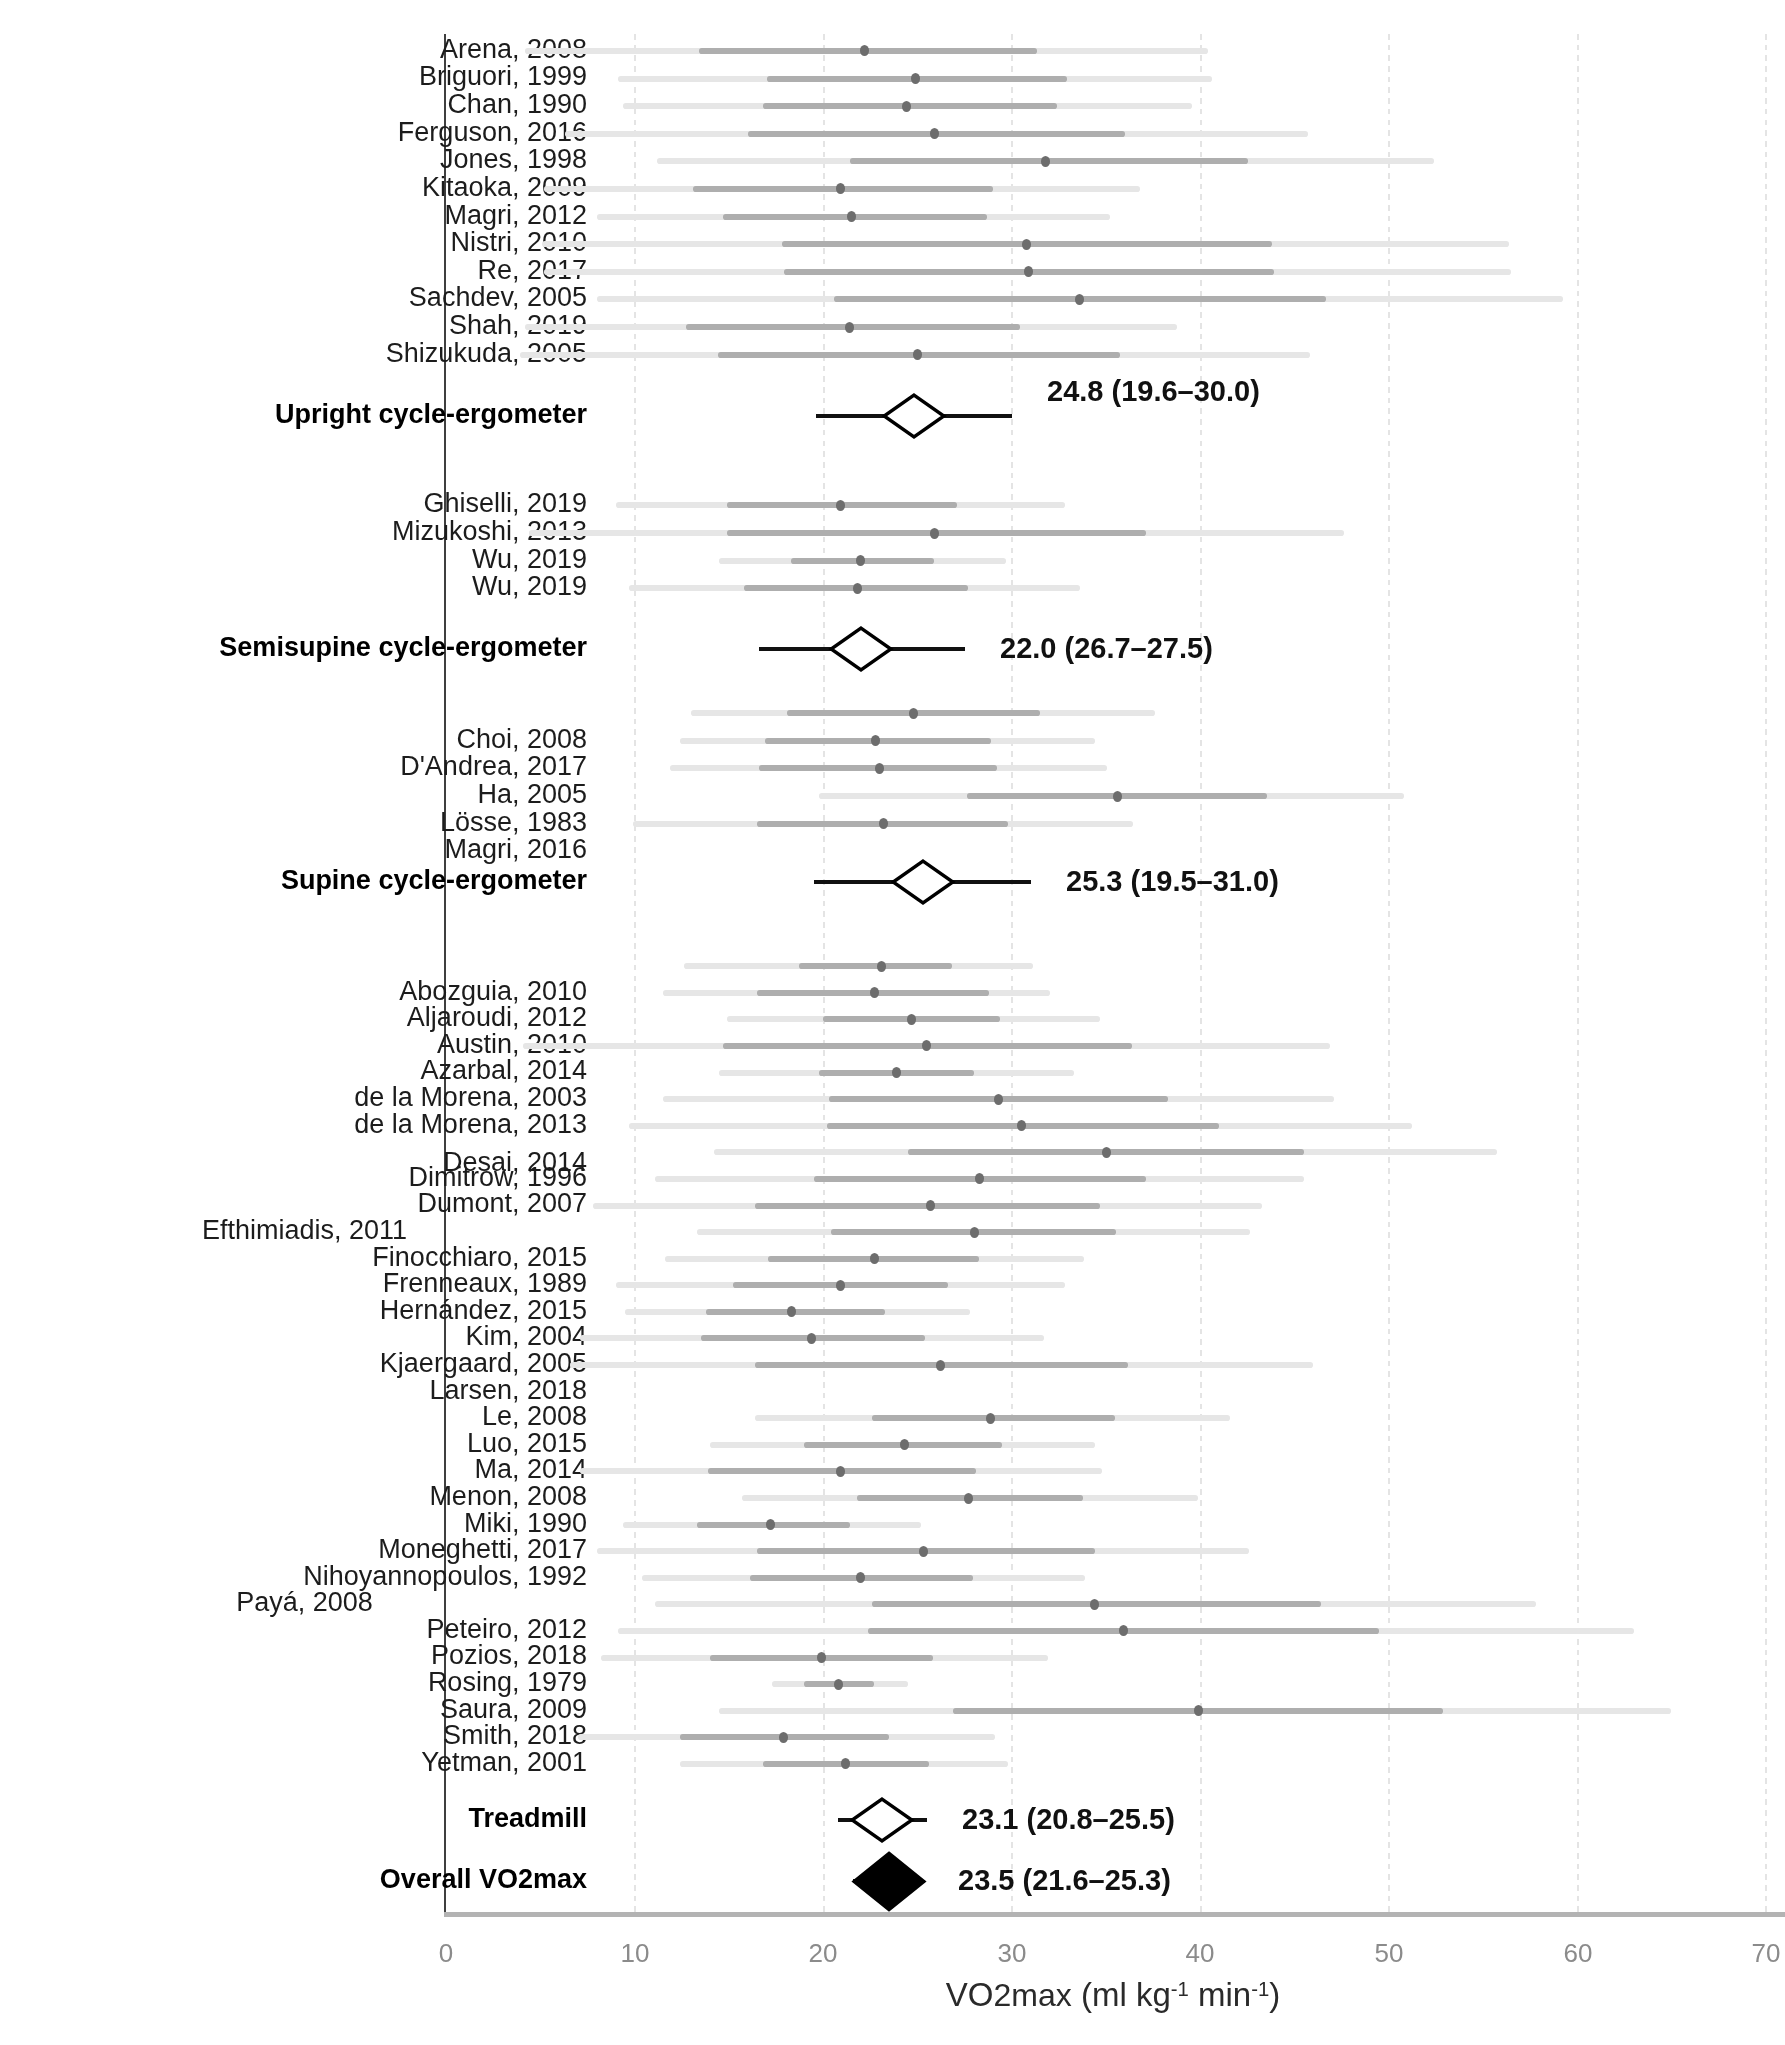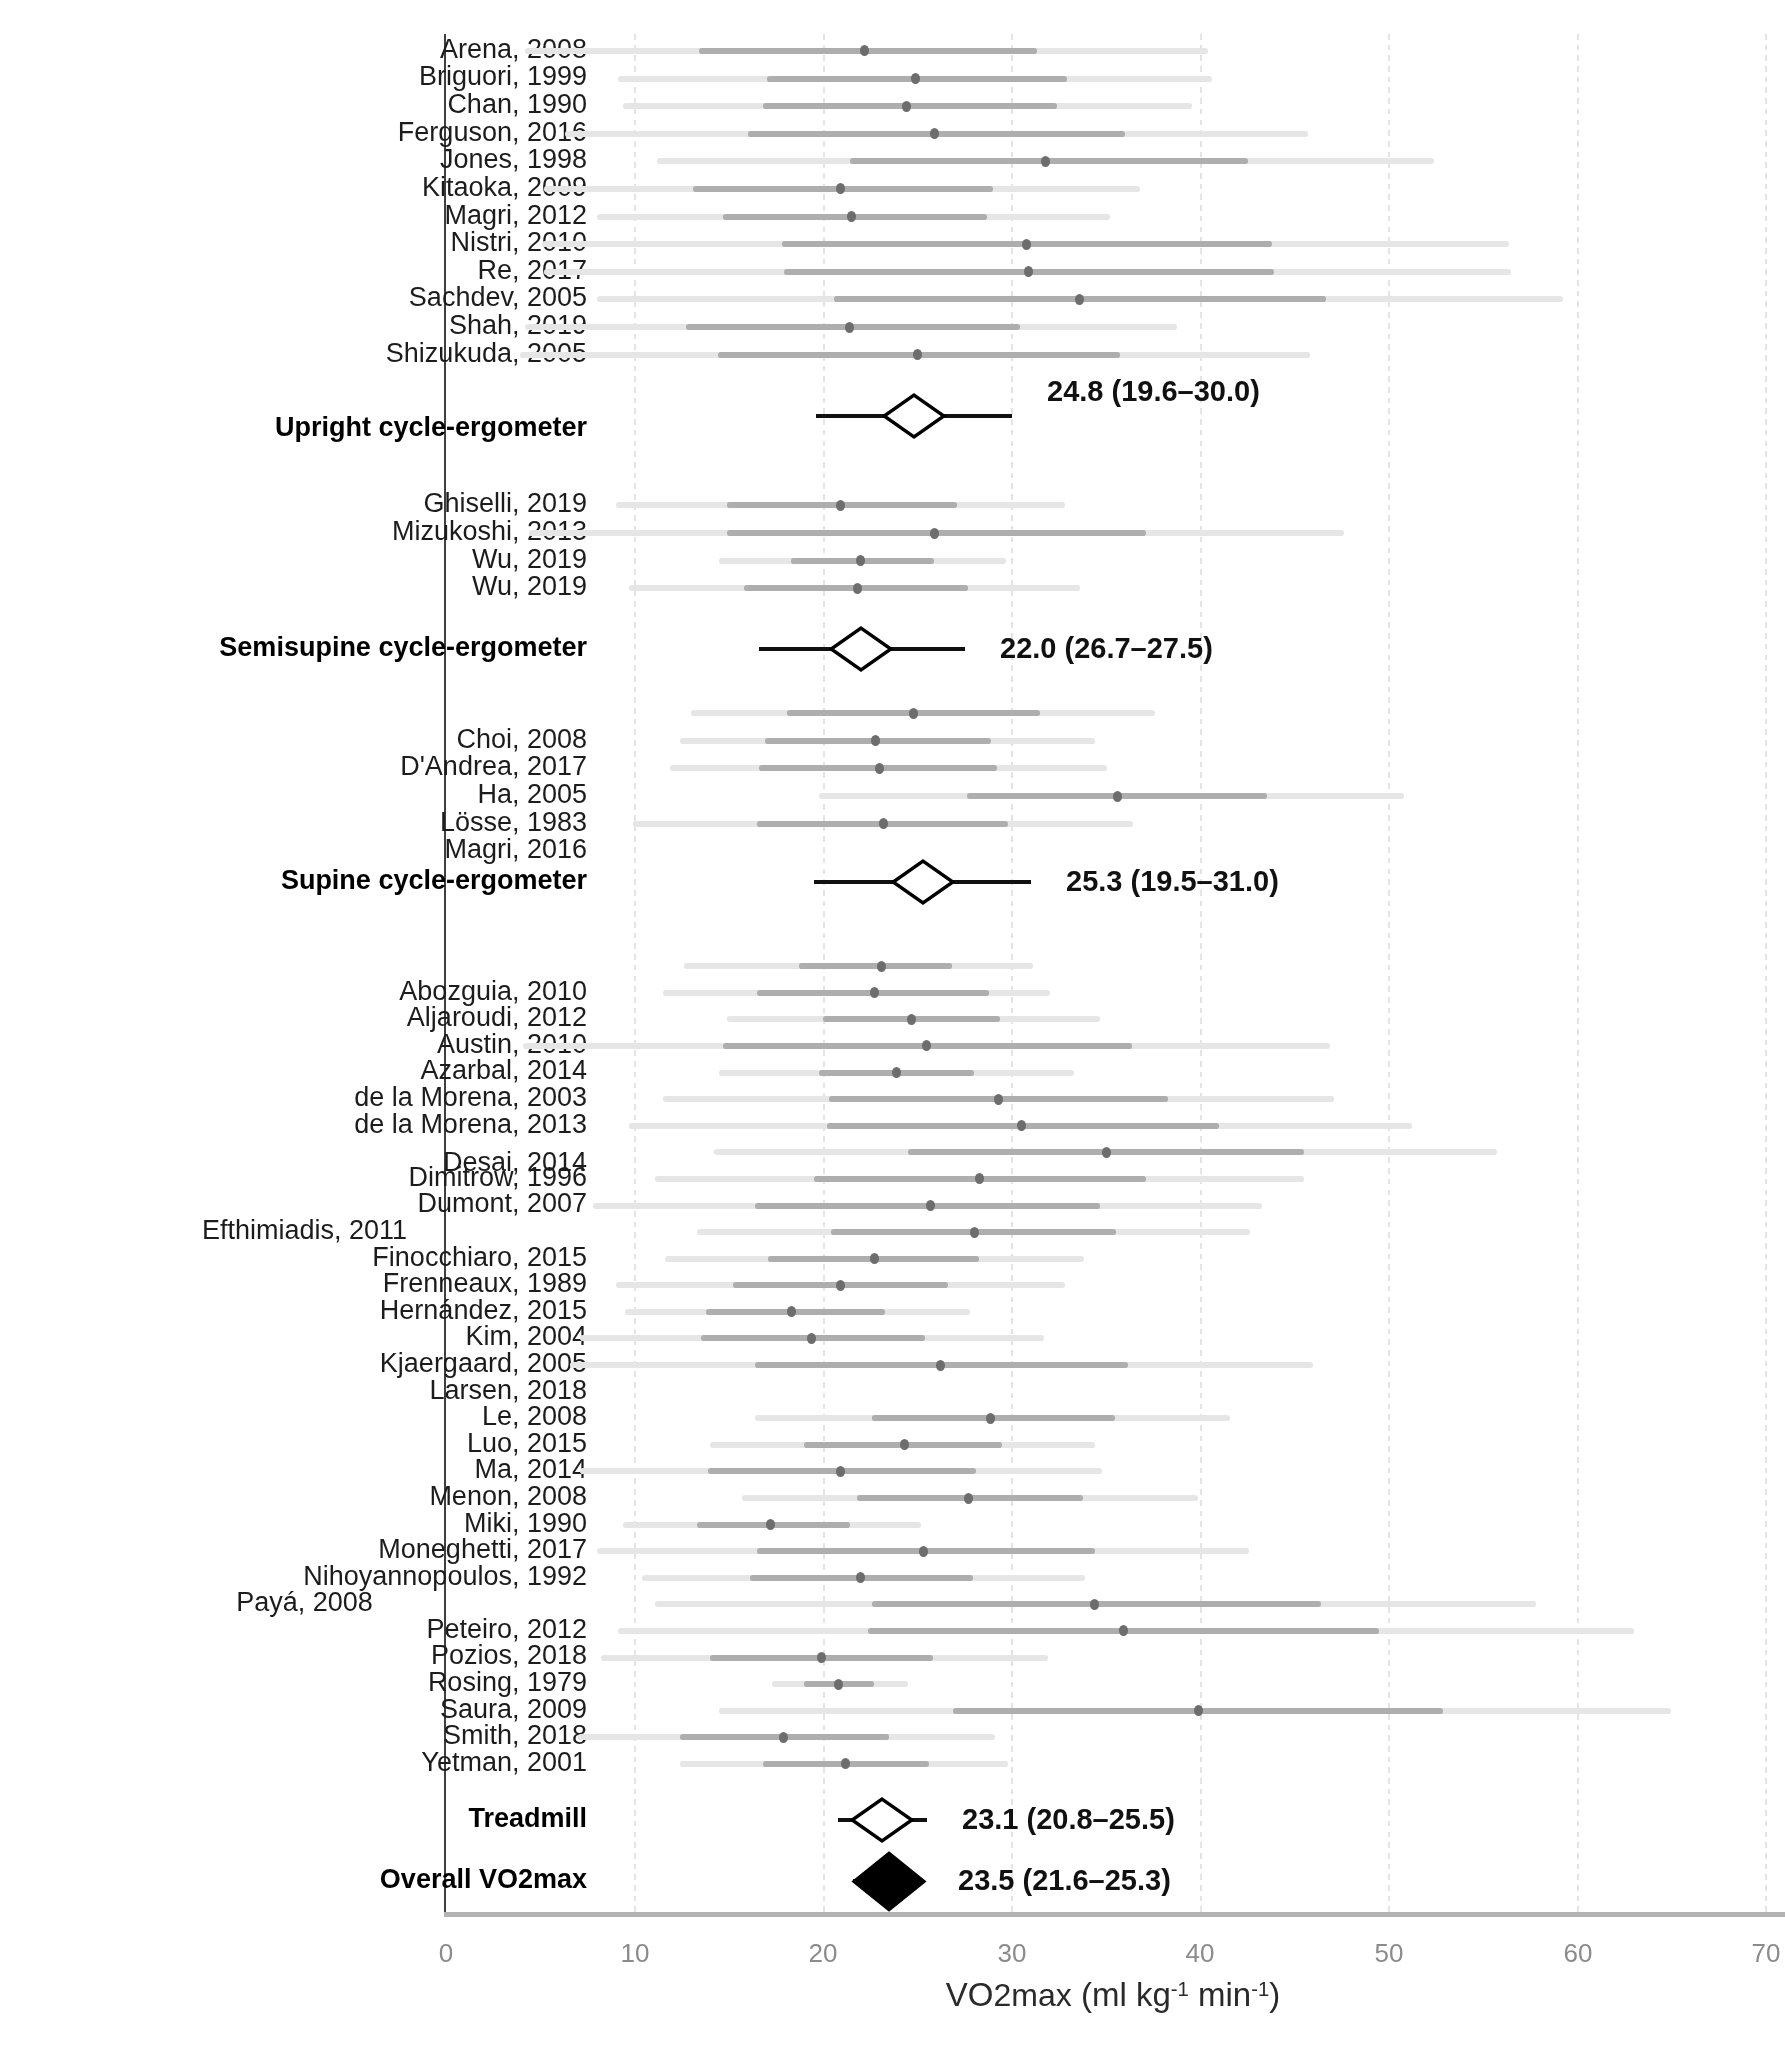--- a/index.html
+++ b/index.html
@@ -89,21 +89,21 @@
       <div class="row-label" style="top: 310px;">Shah, 2019</div>
       <div class="outer-line" style="left: 525px; width: 652px; top: 324px;"></div>
       <div class="inner-line" style="left: 686px; width: 334px; top: 324px;"></div>
       <div class="dot" style="left: 845px; top: 322px;"></div>
       <div></div>
       <div class="row-label" style="top: 338px;">Shizukuda, 2005</div>
       <div class="outer-line" style="left: 520px; width: 790px; top: 352px;"></div>
       <div class="inner-line" style="left: 718px; width: 402px; top: 352px;"></div>
       <div class="dot" style="left: 913px; top: 349px;"></div>
       <div></div>
-      <div class="row-label bold" style="top: 412px;">Upright cycle-ergometer</div>
+      <div class="row-label bold" style="top: 399px;">Upright cycle-ergometer</div>
       <div class="sum-line" style="left: 816px; width: 196px; top: 414px;"></div>
       <svg class="diamond" width="62" height="44" style="left: 883px; top: 394px;" viewBox="0 0 110 78">
         <polygon points="55,2 108,39 55,76 2,39" fill="#fff" stroke="#000" stroke-width="6"></polygon>
       </svg>
       <div class="sum-text" style="left: 1047px; top: 375px;">24.8 (19.6–30.0)</div>
       <div class="row-label" style="top: 488px;">Ghiselli, 2019</div>
       <div class="outer-line" style="left: 616px; width: 449px; top: 502px;"></div>
       <div class="inner-line" style="left: 727px; width: 230px; top: 502px;"></div>
       <div class="dot" style="left: 836px; top: 500px;"></div>
       <div></div>

